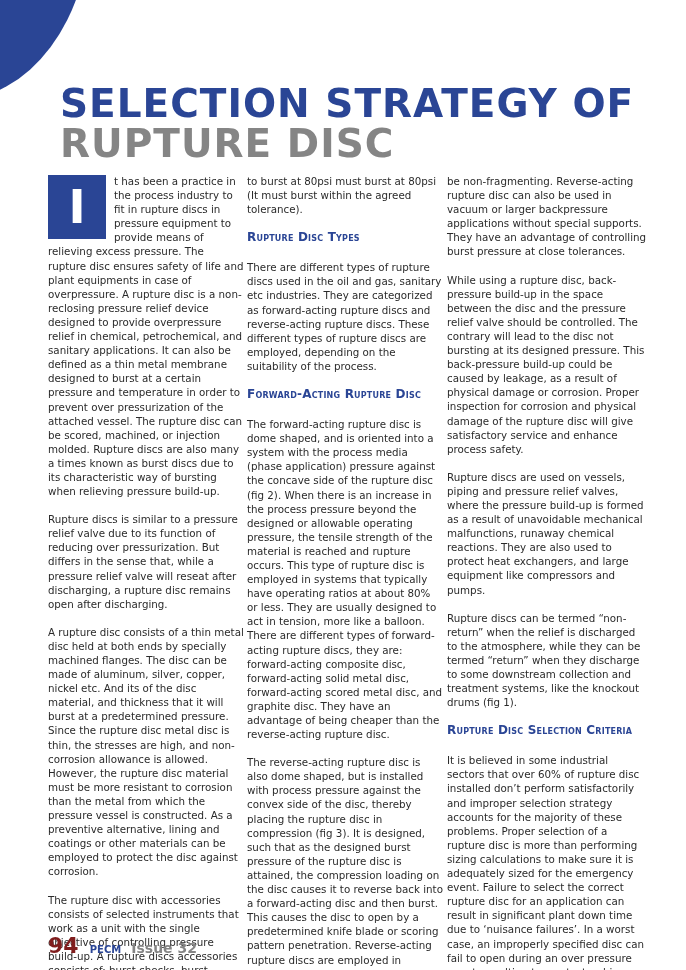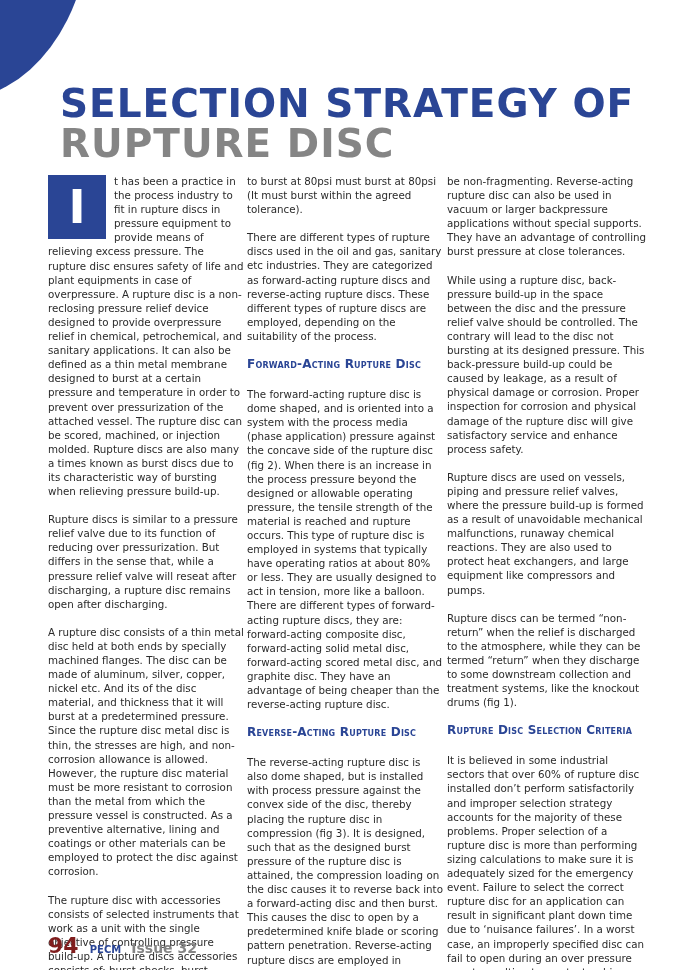--- a/index.html
+++ b/index.html
@@ -42,24 +42,24 @@
     <span class="dropcap">I</span>
     <span>t has been a practice in the process industry to fit in rupture discs in pressure equipment to provide means of relieving excess pressure. The rupture disc ensures safety of life and plant equipments in case of overpressure. A rupture disc is a non-reclosing pressure relief device designed to provide overpressure relief in chemical, petrochemical, and sanitary applications. It can also be defined as a thin metal membrane designed to burst at a certain pressure and temperature in order to prevent over pressurization of the attached vessel. The rupture disc can be scored, machined, or injection molded. Rupture discs are also many a times known as burst discs due to its characteristic way of bursting when relieving pressure build-up.</span>
   </p>
   <p>Rupture discs is similar to a pressure relief valve due to its function of reducing over pressurization. But differs in the sense that, while a pressure relief valve will reseat after discharging, a rupture disc remains open after discharging.</p>
   <p>A rupture disc consists of a thin metal disc held at both ends by specially machined flanges. The disc can be made of aluminum, silver, copper, nickel etc. And its of the disc material, and thickness that it will burst at a predetermined pressure. Since the rupture disc metal disc is thin, the stresses are high, and non-corrosion allowance is allowed. However, the rupture disc material must be more resistant to corrosion than the metal from which the pressure vessel is constructed. As a preventive alternative, lining and coatings or other materials can be employed to protect the disc against corrosion.</p>
   <p>The rupture disc with accessories consists of selected instruments that work as a unit with the single objective of controlling pressure build-up. A rupture discs accessories consists of: burst checks, burst indicators, clamps, ferrules. A rupture disc can be thermally or mechanically actuated. Regardless of the rupture disc design, it should be made with a “safety factor”, which means that a rupture disc designed</p>
 </div>
 
 <div class="col col2">
   <p>to burst at 80psi must burst at 80psi (It must burst within the agreed tolerance).</p>
+  <h3>Rupture Disc Types</h3>
   <p>There are different types of rupture discs used in the oil and gas, sanitary etc industries. They are categorized as forward-acting rupture discs and reverse-acting rupture discs. These different types of rupture discs are employed, depending on the suitability of the process.</p>
   <h3>Forward-Acting Rupture Disc</h3>
   <p>The forward-acting rupture disc is dome shaped, and is oriented into a system with the process media (phase application) pressure against the concave side of the rupture disc (fig 2). When there is an increase in the process pressure beyond the designed or allowable operating pressure, the tensile strength of the material is reached and rupture occurs. This type of rupture disc is employed in systems that typically have operating ratios at about 80% or less. They are usually designed to act in tension, more like a balloon. There are different types of forward-acting rupture discs, they are: forward-acting composite disc, forward-acting solid metal disc, forward-acting scored metal disc, and graphite disc. They have an advantage of being cheaper than the reverse-acting rupture disc.</p>
-  <h3>Reverse-Acting Rupture Disc</h3>
   <p>The reverse-acting rupture disc is also dome shaped, but is installed with process pressure against the convex side of the disc, thereby placing the rupture disc in compression (fig 3). It is designed, such that as the designed burst pressure of the rupture disc is attained, the compression loading on the disc causes it to reverse back into a forward-acting disc and then burst. This causes the disc to open by a predetermined knife blade or scoring pattern penetration. Reverse-acting rupture discs are employed in systems where operating ratios is as high as 95% or less. They can be used in combination with relief valves, which means they can</p>
 </div>
 
 <div class="col col3">
   <p>be non-fragmenting. Reverse-acting rupture disc can also be used in vacuum or larger backpressure applications without special supports. They have an advantage of controlling burst pressure at close tolerances.</p>
   <p>While using a rupture disc, back-pressure build-up in the space between the disc and the pressure relief valve should be controlled. The contrary will lead to the disc not bursting at its designed pressure. This back-pressure build-up could be caused by leakage, as a result of physical damage or corrosion. Proper inspection for corrosion and physical damage of the rupture disc will give satisfactory service and enhance process safety.</p>
   <p>Rupture discs are used on vessels, piping and pressure relief valves, where the pressure build-up is formed as a result of unavoidable mechanical malfunctions, runaway chemical reactions. They are also used to protect heat exchangers, and large equipment like compressors and pumps.</p>
   <p>Rupture discs can be termed “non-return” when the relief is discharged to the atmosphere, while they can be termed “return” when they discharge to some downstream collection and treatment systems, like the knockout drums (fig 1).</p>
   <h3>Rupture Disc Selection Criteria</h3>
   <p>It is believed in some industrial sectors that over 60% of rupture disc installed don’t perform satisfactorily and improper selection strategy accounts for the majority of these problems. Proper selection of a rupture disc is more than performing sizing calculations to make sure it is adequately sized for the emergency event. Failure to select the correct rupture disc for an application can result in significant plant down time due to ‘nuisance failures’. In a worst case, an improperly specified disc can fail to open during an over pressure event, resulting to a catastrophic failure.</p>

